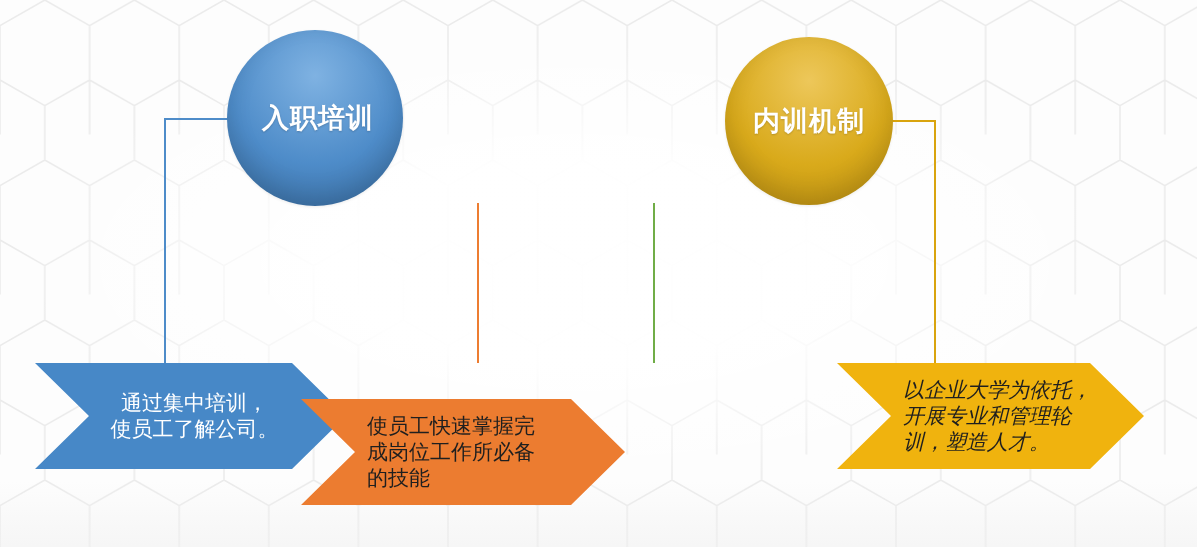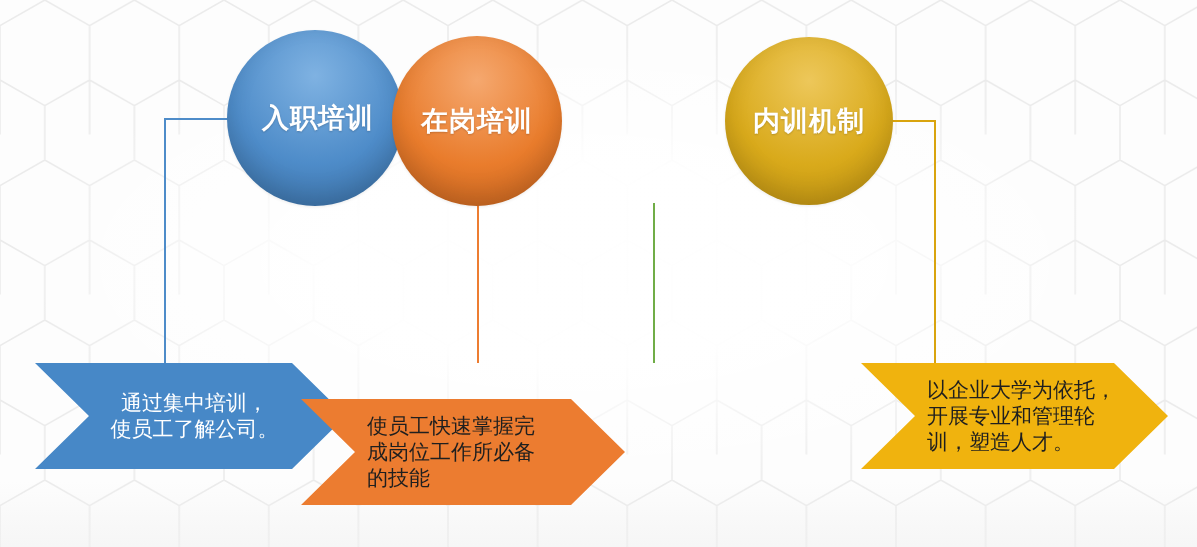--- a/index.html
+++ b/index.html
@@ -60,21 +60,21 @@
     top: 363px;
     height: 106px;
     z-index: 2;
     background: var(--ac);
     clip-path: polygon(0% 0%, calc(100% - 54px) 0%, 100% 50%, calc(100% - 54px) 100%, 0% 100%, 54px 50%);
     display: flex; align-items: center;
   }
   .a1 { left: 35px;  width: 311px; }
   .a2 { left: 301px; width: 324px; margin-top: 36px; }
   .a3 { left: 581px; width: 324px; }
-  .a4 { left: 861px; width: 307px; }
+  .a4 { left: 837px; width: 307px; font-style: italic; }
   .arrow-text {
     width: 100%;
     padding: 0 44px 0 66px;
     font-size: 21px;
     line-height: 26px;
     font-weight: 500;
     white-space: pre-line;
     text-align: left;
   }
   .arrow-text.center { text-align: center; padding: 0 54px 0 62px; }
@@ -95,23 +95,20 @@
   <div class="bg-fade"></div>
 
   <div class="connector conn1" style="--lc: #4e8cc9;"></div>
   <div class="connector conn2" style="--lc: #ed7d31;"></div>
   <div class="connector conn3" style="--lc: #70ad47;"></div>
   <div class="connector conn4" style="--lc: #d9a40e;"></div>
 
   <div class="circle c1" style="--lt: #7fb2e2; --md: #4e8cc9; --dk: #36699c;">
     <span class="circle-label" style="color: rgb(255, 255, 255); margin-left: 6px;">入职培训</span>
   </div>
-  <div class="circle c2" style="--lt: #f5a86f; --md: #e97c2c; --dk: #bc5e1c;">
-    <span class="circle-label" style="color: rgb(255, 255, 255);">在岗培训</span>
-  </div>
   <div class="circle c4" style="--lt: #edc75a; --md: #d9aa1b; --dk: #b78c10;">
     <span class="circle-label" style="color: rgb(255, 255, 255);">内训机制</span>
   </div>
 
   <div class="arrow a1" style="--ac: #4788c7;">
     <div class="arrow-text center" style="color: #ffffff;">通过集中培训，
 使员工了解公司。</div>
   </div>
   <div class="arrow a2" style="--ac: #ec7c30;">
     <div class="arrow-text" style="color: rgb(31, 31, 31);">使员工快速掌握完

